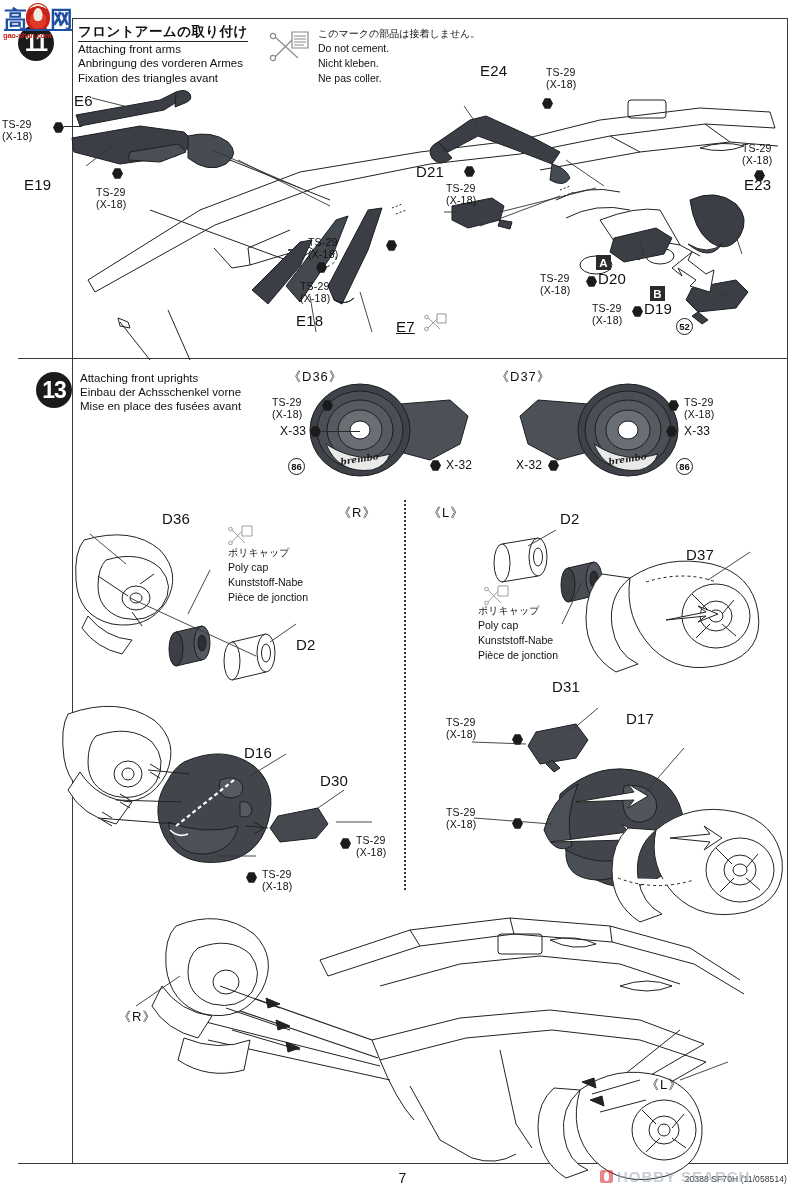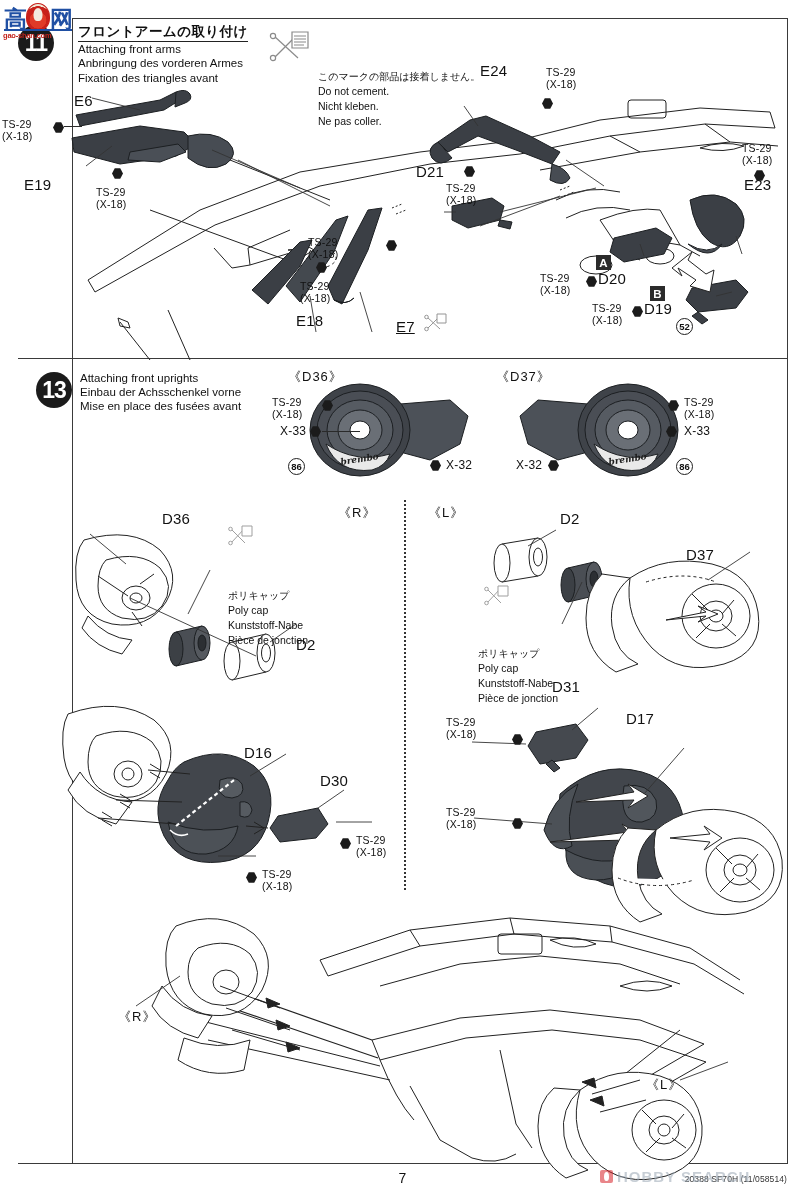--- a/index.html
+++ b/index.html
@@ -30,21 +30,21 @@
     display:flex; align-items:center; justify-content:center;
     letter-spacing:-1px;
   }
   .step-title { position:absolute; line-height:1.22; }
   .step-title .jp { font-size:13.5px; font-weight:bold; letter-spacing:.4px;text-align:center; }
   .step-title .ln { font-size:11.5px; }
   .step-title .u { border-bottom:1.4px solid #222; padding-bottom:1px; display:inline-block; }
 
   
   .note { position:absolute; font-size:10.5px; line-height:1.42; }
-  .note .jp { font-size:10px;margin-top:43px; }
+  .note .jp { font-size:10px; }
 
   
   .lab {
     position:absolute;
     font-size:15px;
     white-space:nowrap;
     letter-spacing:.2px;
   }
   .lab.sm { font-size:10.5px; line-height:1.18; }
   .lab.rl { font-size:13px; letter-spacing:1px; }

